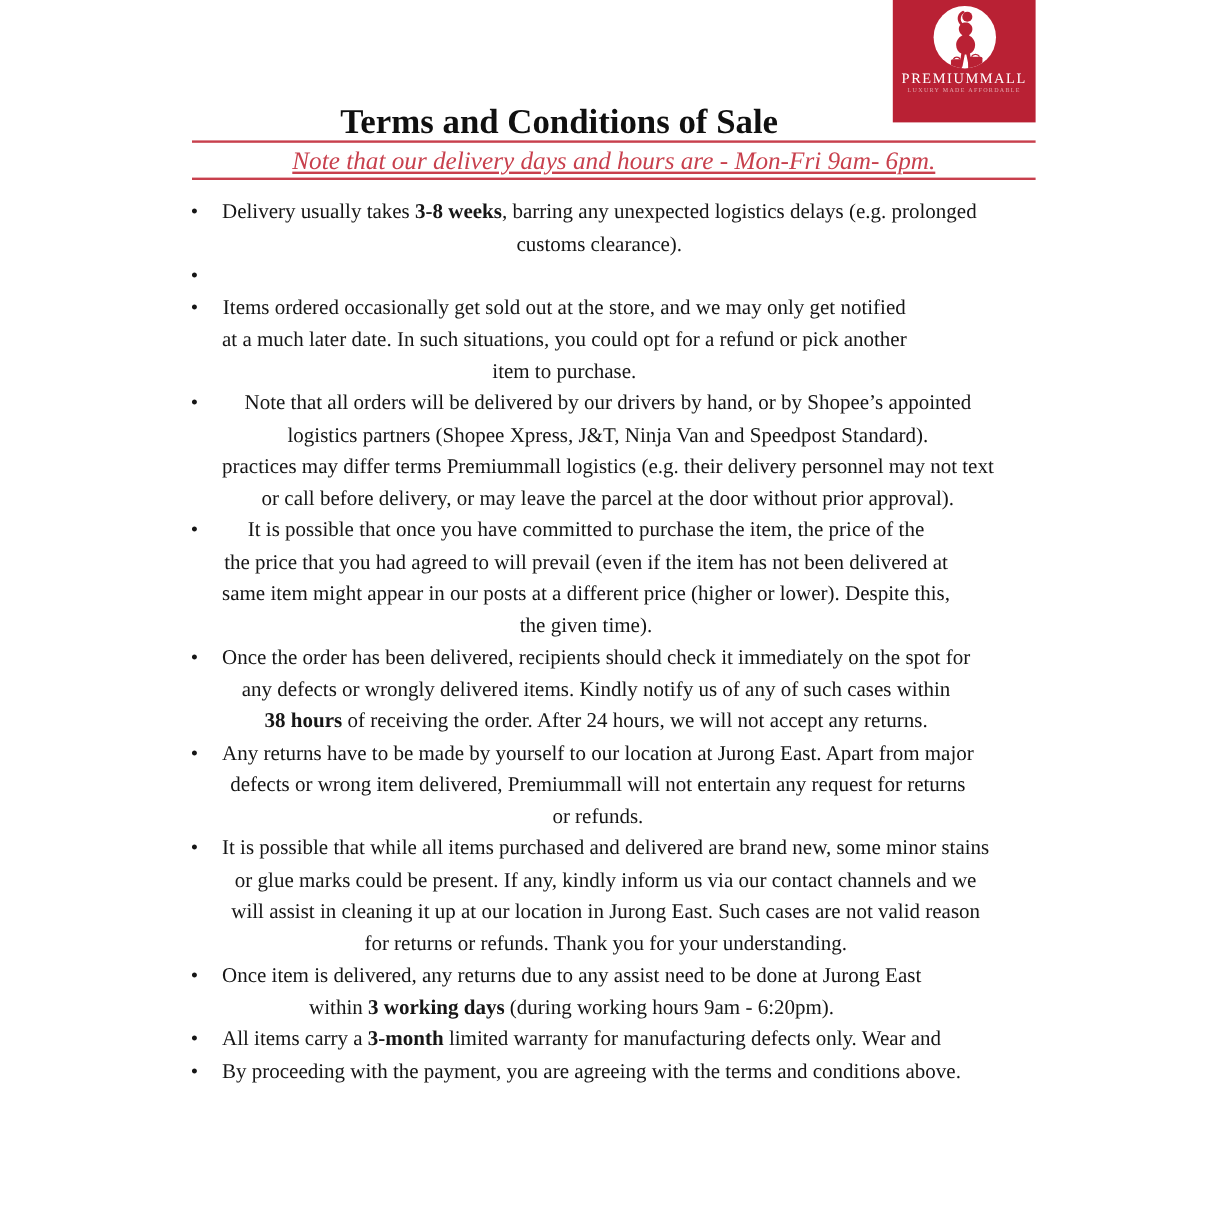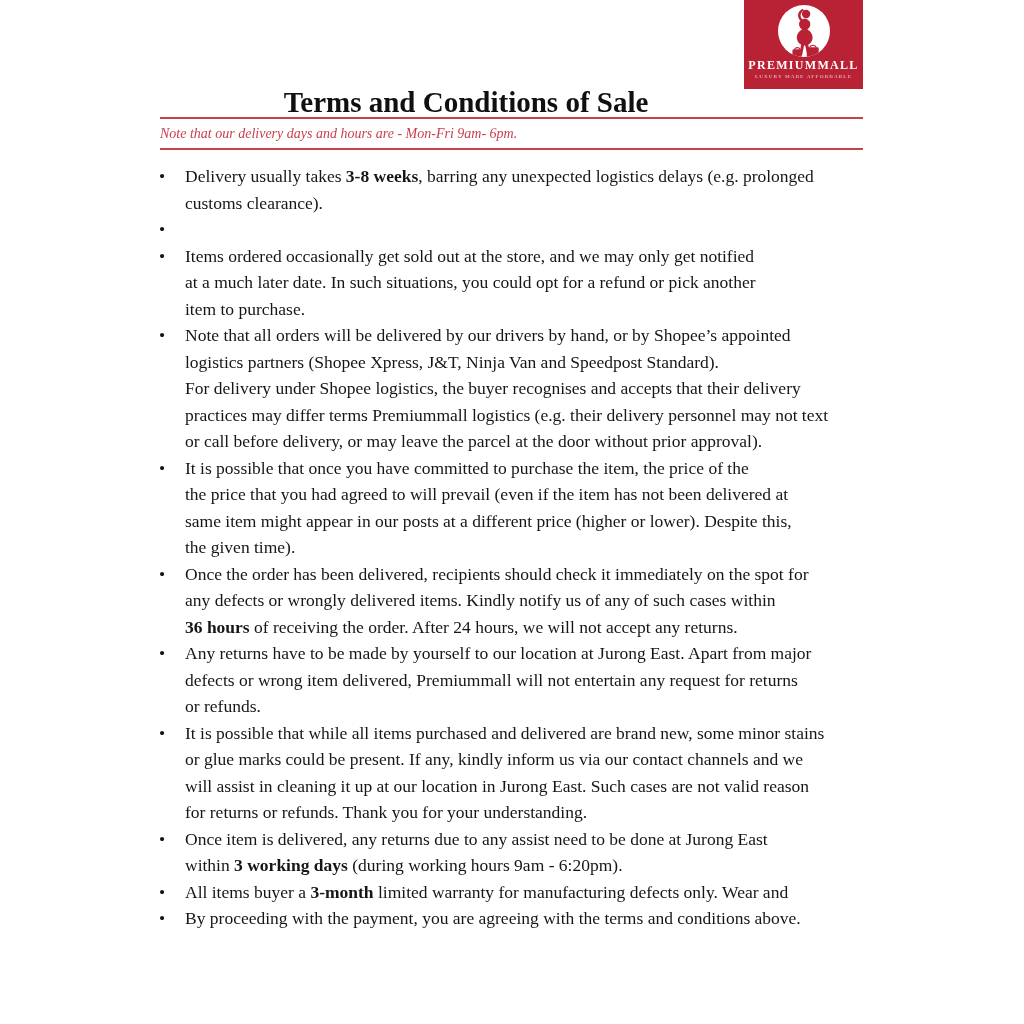--- a/index.html
+++ b/index.html
@@ -5,23 +5,23 @@
   html, body { margin:0; padding:0; }
   body {
     width:1024px; height:1024px;
     background:#ffffff;
     font-family:"Liberation Serif", serif;
     position:relative;
     overflow:hidden;
     color:#161616;
   }
   .logo-block {
-    position:absolute; left:744px; top:0; width:119px; height:89px;
+    position:absolute; left:744px; top:0; width:119px; height:102px;
     background:var(--logo-red,#b92134);
-    display:flex; flex-direction:column; align-items:center;font-weight:bold;
+    display:flex; flex-direction:column; align-items:center;
   }
   .logo-circle {
     margin-top:5px; width:52px; height:52px; border-radius:50%;
     background:#ffffff; overflow:hidden;
     display:flex; align-items:flex-start; justify-content:center;
   }
   .logo-circle svg { margin-top:3px; color:var(--logo-red,#b92134); }
   .logo-brand {
     color:#ffffff; font-size:12px; letter-spacing:1.3px; margin-top:2px;
     white-space:nowrap; line-height:13px;
@@ -36,33 +36,34 @@
     color:#101010;
   }
   .rule {
     position:absolute; left:160px; width:703px; height:2px;
     background:var(--accent,#c8404d);
   }
   .rule-top { top:117px; }
   .rule-bottom { top:148px; }
   .note {
     position:absolute; top:121px; left:160px; width:703px;
-    text-align:left; font-style:italic; font-size:14px; line-height:26px;
+    text-align:center; font-style:italic; font-size:21px; line-height:26px;
     color:var(--accent,#c8404d);
+    text-decoration:underline;
   }
   .terms-list {
     position:absolute; top:163px; left:159px; width:712px;
     margin:0; padding:0; list-style:none;
   }
   .term-item { display:flex; }
   .term-bullet {
     flex:0 0 26px; width:26px;
     font-size:17.5px; line-height:26.5px;
   }
-  .term-text { font-size:17.5px; line-height:26.5px; }
+  .term-text { font-size:17.5px; line-height:26.5px;text-align:center; }
   .term-line { white-space:nowrap; }
   .term-line b { font-weight:bold; }
 </style>
 </head>
 <body style="--logo-red: #b92134; --accent: #c8404d; color: rgb(22, 22, 22); background: rgb(255, 255, 255);">
 
 <div class="logo-block">
   <div class="logo-circle">
     <svg viewBox="0 0 60 80" width="42" height="56" aria-hidden="true">
       <g fill="currentColor">
@@ -105,40 +106,39 @@
         <div class="term-line"><span>Items ordered occasionally get sold out at the store, and we may only get notified</span></div>
         <div class="term-line"><span>at a much later date. In such situations, you could opt for a refund or pick another</span></div>
         <div class="term-line"><span>item to purchase.</span></div>
       </div>
     </li>
     <li class="term-item">
       <span class="term-bullet">•</span>
       <div class="term-text">
         <div class="term-line"><span>Note that all orders will be delivered by our drivers by hand, or by Shopee’s appointed</span></div>
         <div class="term-line"><span>logistics partners (Shopee Xpress, J&amp;T, Ninja Van and Speedpost Standard).</span></div>
-        <div class="term-line"><span>For delivery under Shopee logistics, the buyer recognises and accepts that their delivery</span></div>
         <div class="term-line"><span>practices may differ terms Premiummall logistics (e.g. their delivery personnel may not text</span></div>
         <div class="term-line"><span>or call before delivery, or may leave the parcel at the door without prior approval).</span></div>
       </div>
     </li>
     <li class="term-item">
       <span class="term-bullet">•</span>
       <div class="term-text">
         <div class="term-line"><span>It is possible that once you have committed to purchase the item, the price of the</span></div>
         <div class="term-line"><span>the price that you had agreed to will prevail (even if the item has not been delivered at</span></div>
         <div class="term-line"><span>same item might appear in our posts at a different price (higher or lower). Despite this,</span></div>
         <div class="term-line"><span>the given time).</span></div>
       </div>
     </li>
     <li class="term-item">
       <span class="term-bullet">•</span>
       <div class="term-text">
         <div class="term-line"><span>Once the order has been delivered, recipients should check it immediately on the spot for</span></div>
         <div class="term-line"><span>any defects or wrongly delivered items. Kindly notify us of any of such cases within</span></div>
-        <div class="term-line"><b>36 hours</b><span> of receiving the order. After 24 hours, we will not accept any returns.</span></div>
+        <div class="term-line"><b>38 hours</b><span> of receiving the order. After 24 hours, we will not accept any returns.</span></div>
       </div>
     </li>
     <li class="term-item">
       <span class="term-bullet">•</span>
       <div class="term-text">
         <div class="term-line"><span>Any returns have to be made by yourself to our location at Jurong East. Apart from major</span></div>
         <div class="term-line"><span>defects or wrong item delivered, Premiummall will not entertain any request for returns</span></div>
         <div class="term-line"><span>or refunds.</span></div>
       </div>
     </li>
@@ -154,21 +154,21 @@
     <li class="term-item">
       <span class="term-bullet">•</span>
       <div class="term-text">
         <div class="term-line"><span>Once item is delivered, any returns due to any assist need to be done at Jurong East</span></div>
         <div class="term-line"><span>within </span><b>3 working days</b><span> (during working hours 9am - 6:20pm).</span></div>
       </div>
     </li>
     <li class="term-item">
       <span class="term-bullet">•</span>
       <div class="term-text">
-        <div class="term-line"><span>All items buyer a </span><b>3-month</b><span> limited warranty for manufacturing defects only. Wear and</span></div>
+        <div class="term-line"><span>All items carry a </span><b>3-month</b><span> limited warranty for manufacturing defects only. Wear and</span></div>
       </div>
     </li>
     <li class="term-item">
       <span class="term-bullet">•</span>
       <div class="term-text">
         <div class="term-line"><span>By proceeding with the payment, you are agreeing with the terms and conditions above.</span></div>
       </div>
     </li>
   </ul>
 

